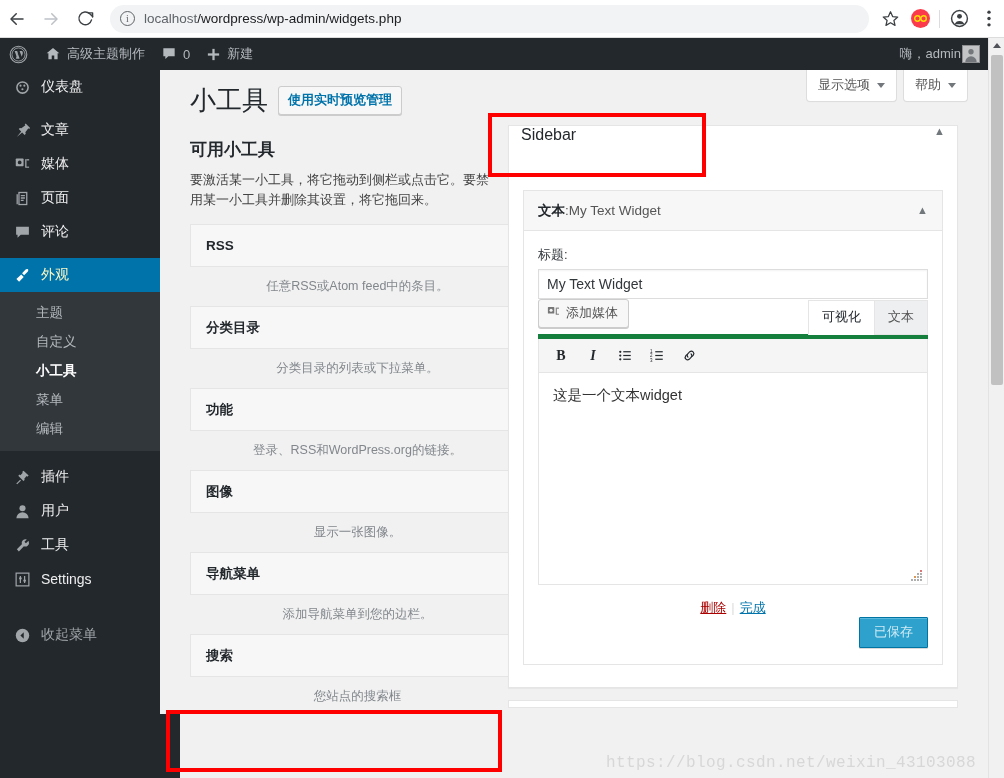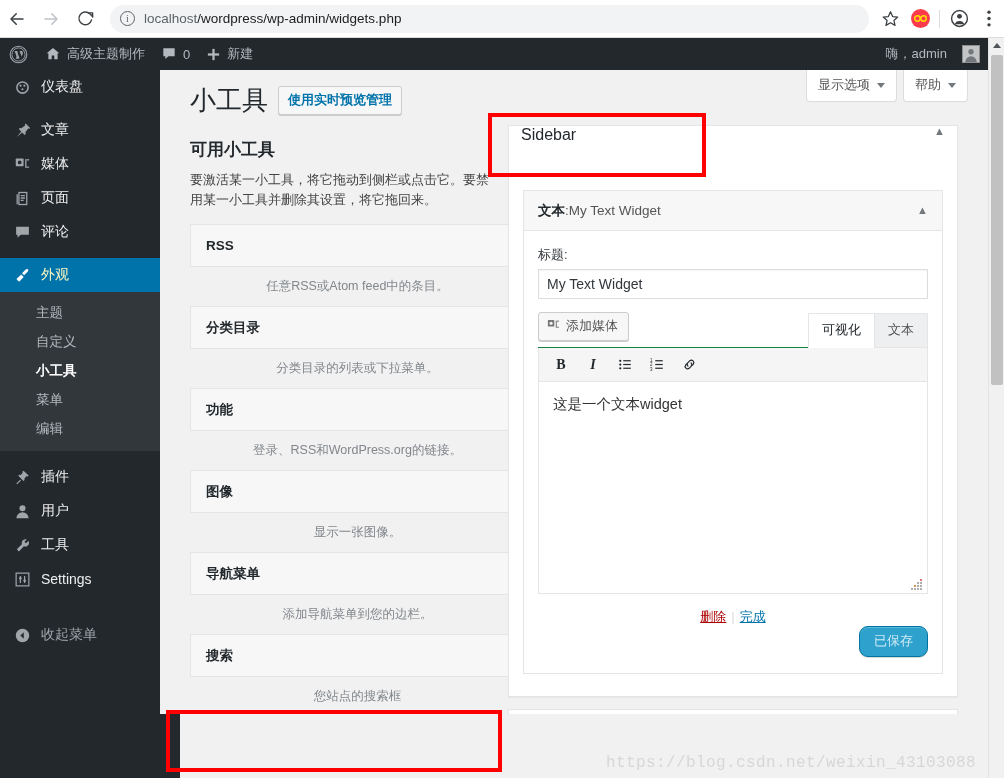--- a/index.html
+++ b/index.html
@@ -71,21 +71,21 @@
     display: flex; align-items: center;
   }
   .ab-item {
     height: 32px; display: flex; align-items: center;
     padding: 8px 8px; gap: 6px; color: #b4b9be;
     white-space: nowrap;
   }
   #wp-logo-item { padding-left: 9px; padding-right: 9px; }
   #admin-bar-right {
     margin-left: auto; display: flex; align-items: center;
-    padding-right: 8px; gap: 15px;
+    padding-right: 8px; gap: 1px;
   }
   #howdy-text { font-size: 13px; color: #b4b9be; }
   #avatar-box {
     width: 18px; height: 18px; background: #c3c4c5;
     border: 1px solid #8d8f91;
     display: flex; align-items: flex-end; justify-content: center;
     overflow: hidden;
   }
 
   
@@ -237,22 +237,22 @@
   .text-input {
     width: 100%; height: 30px;
     border: 1px solid #ddd; background: #fff;
     font-size: 14px; color: #32373c;
     padding: 0 8px;
     box-shadow: inset 0 1px 2px rgba(0,0,0,.05);
   }
 
   .editor-top {
     display: flex; align-items: center;
-    margin-top: 13px;
-    border-bottom: 1px solid #15803d;
+    margin-top: 0;
+    border-bottom: 5px solid #15803d;
     position: relative;
   }
   #add-media-btn {
     background: #f7f7f7; border: 1px solid #ccc; border-radius: 3px;
     font-size: 13px; color: #555;
     padding: 4px 10px 5px 8px;
     display: flex; align-items: center; gap: 5px;
     margin-bottom: 6px;
     box-shadow: 0 1px 0 #ccc;
   }
@@ -295,21 +295,21 @@
     display: flex; align-items: center;
     margin-top: 14px; padding-bottom: 16px; flex-direction: column;
   }
   .action-left { font-size: 13px; }
   .action-left a.del { color: #a00; text-decoration: underline; }
   .action-left a.done { color: #0073aa; text-decoration: underline; }
   .action-left .bar { color: #ddd; margin: 0 5px; }
   #saved-btn {
     margin-left: auto;
     background: #2ea2cc; border: 1px solid #0074a2;
-    border-radius: 9px; color: #cfeaf6;
+    border-radius: 1px; color: #cfeaf6;
     font-size: 13px; padding: 5px 14px 6px 14px;
     box-shadow: inset 0 1px 0 rgba(120,200,230,.6), 0 1px 0 rgba(0,0,0,.15);
   }
 
   #inactive-panel-stub {
     margin-top: 12px; height: 8px;
     background: #fff; border: 1px solid #e5e5e5;
   }
 
   

